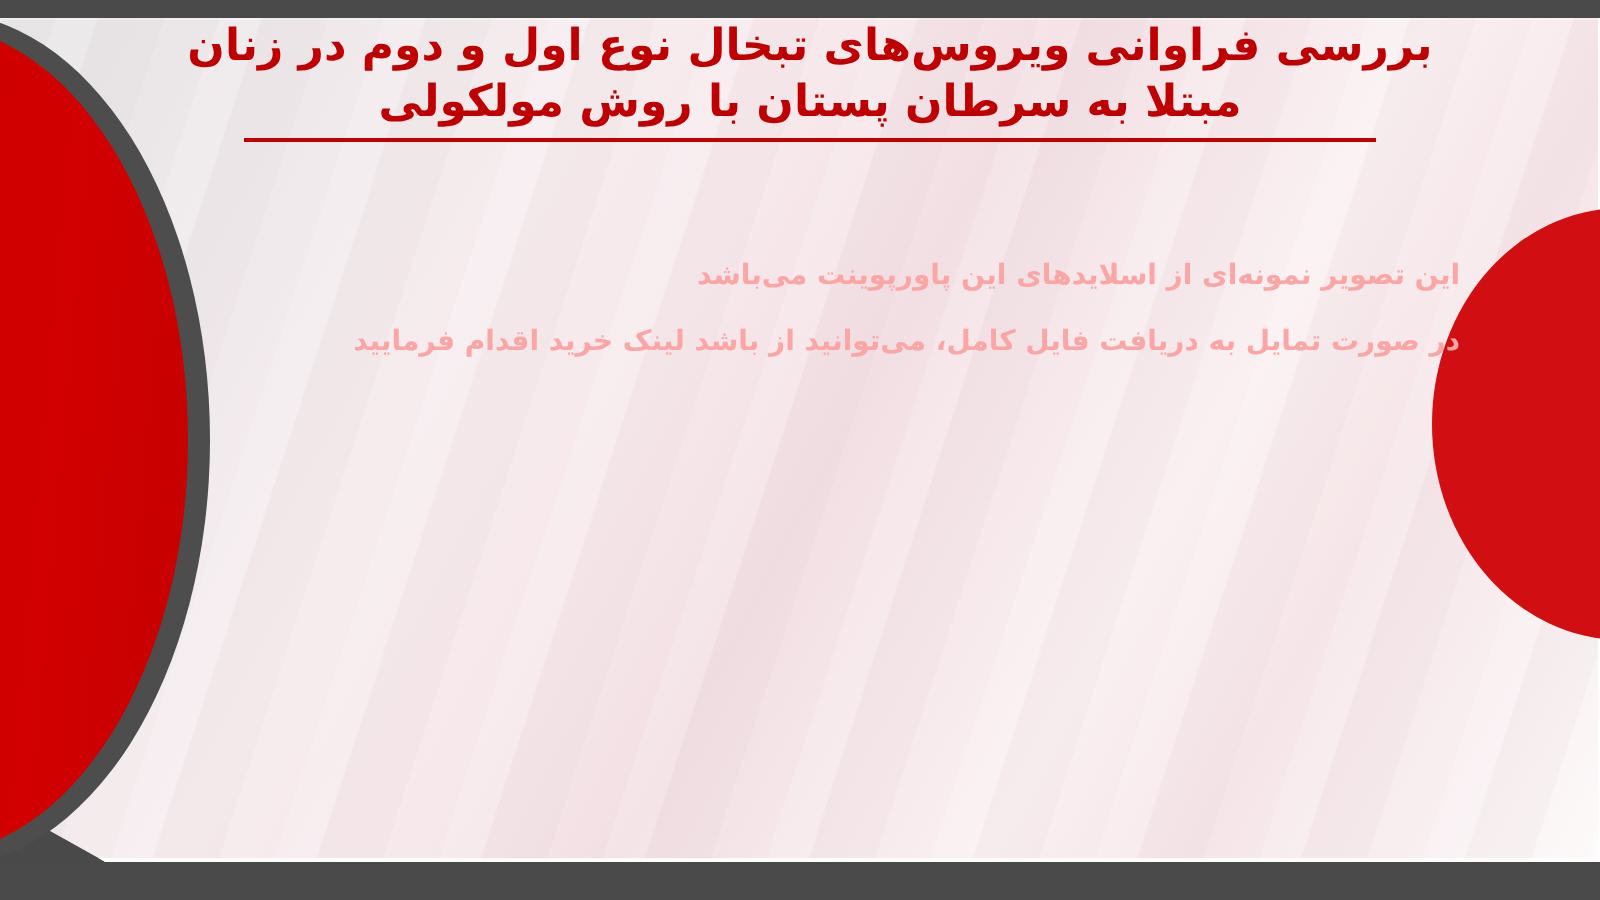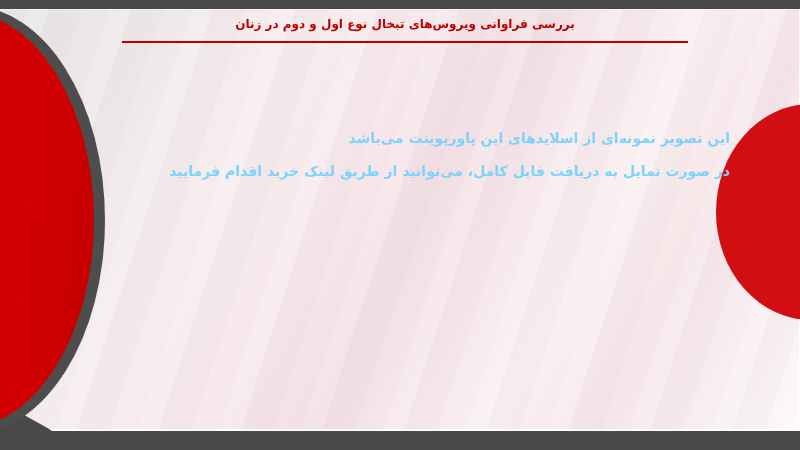--- a/index.html
+++ b/index.html
@@ -116,21 +116,21 @@
   .title-block {
     position: absolute;
     left: 60px;
     top: 10px;
     width: 690px;
     text-align: center;
     z-index: 6;
   }
   .title-line {
     font-family: "DejaVu Sans", sans-serif;
-    font-size: 12px;
+    font-size: 22px;
     font-weight: bold;
     line-height: 28px;
     color: #c00000;
     direction: rtl;
     white-space: nowrap;
   }
   .title-rule {
     margin: 3px auto 0 auto;
     width: 566px;
     height: 2px;
@@ -145,21 +145,21 @@
     width: 660px;
     z-index: 6;
     direction: rtl;
     text-align: right;
   }
   .body-line {
     font-family: "DejaVu Sans", sans-serif;
     font-size: 14px;
     font-weight: bold;
     line-height: 33px;
-    color: #7dd3fc;
+    color: #fca5a5;
     white-space: nowrap;
     direction: rtl;
   }
 </style>
 </head>
 <body>
 
 <div class="slide">
 
   <div class="frame-bg"></div>
@@ -169,21 +169,22 @@
   </div>
   <div class="panel-edge"></div>
 
   <div class="right-ellipse"></div>
 
   <div class="left-lens-outline"></div>
   <div class="left-lens"></div>
 
   <div class="title-block">
     <div class="title-line">بررسی فراوانی ویروس‌های تبخال نوع اول و دوم در زنان</div>
+    <div class="title-line">مبتلا به سرطان پستان با روش مولکولی</div>
     <div class="title-rule"></div>
   </div>
 
   <div class="body-block">
     <div class="body-line">این تصویر نمونه‌ای از اسلایدهای این پاورپوینت می‌باشد</div>
-    <div class="body-line">در صورت تمایل به دریافت فایل کامل، می‌توانید از طریق لینک خرید اقدام فرمایید</div>
+    <div class="body-line">در صورت تمایل به دریافت فایل کامل، می‌توانید از باشد لینک خرید اقدام فرمایید</div>
   </div>
 
 </div>
 
 </body></html>

